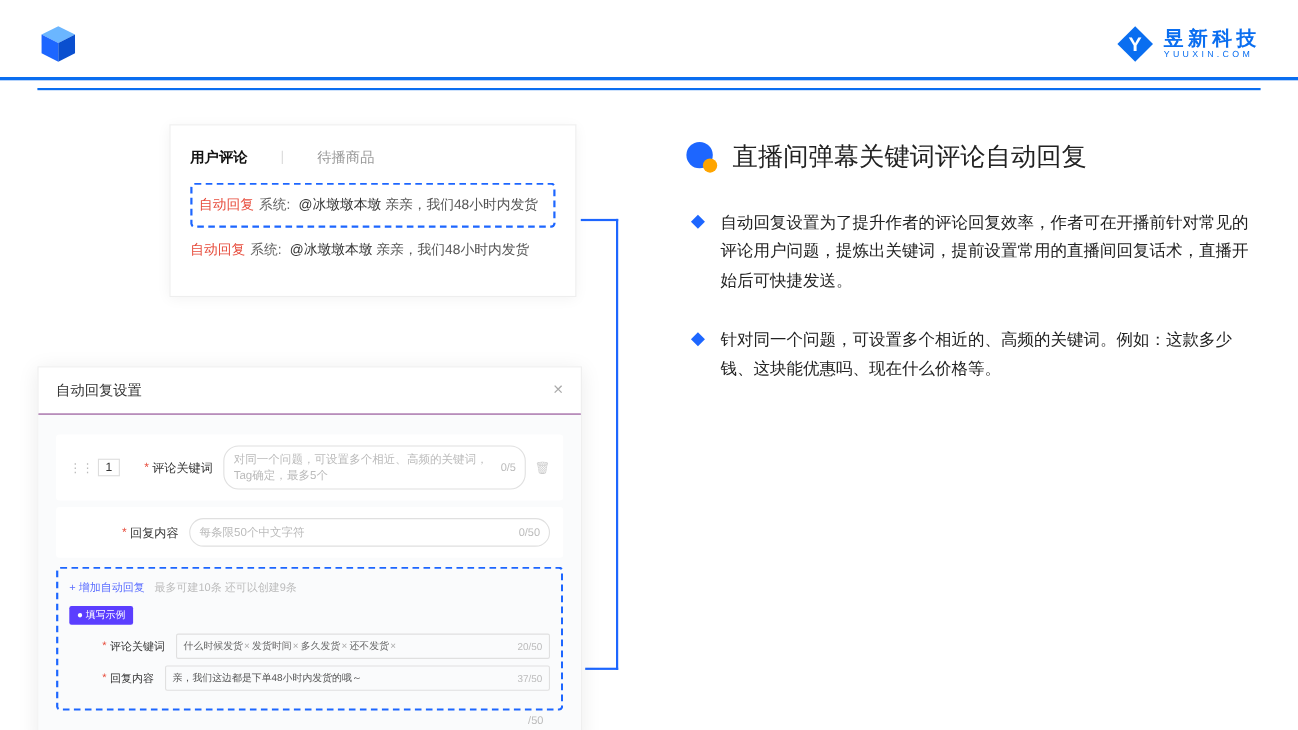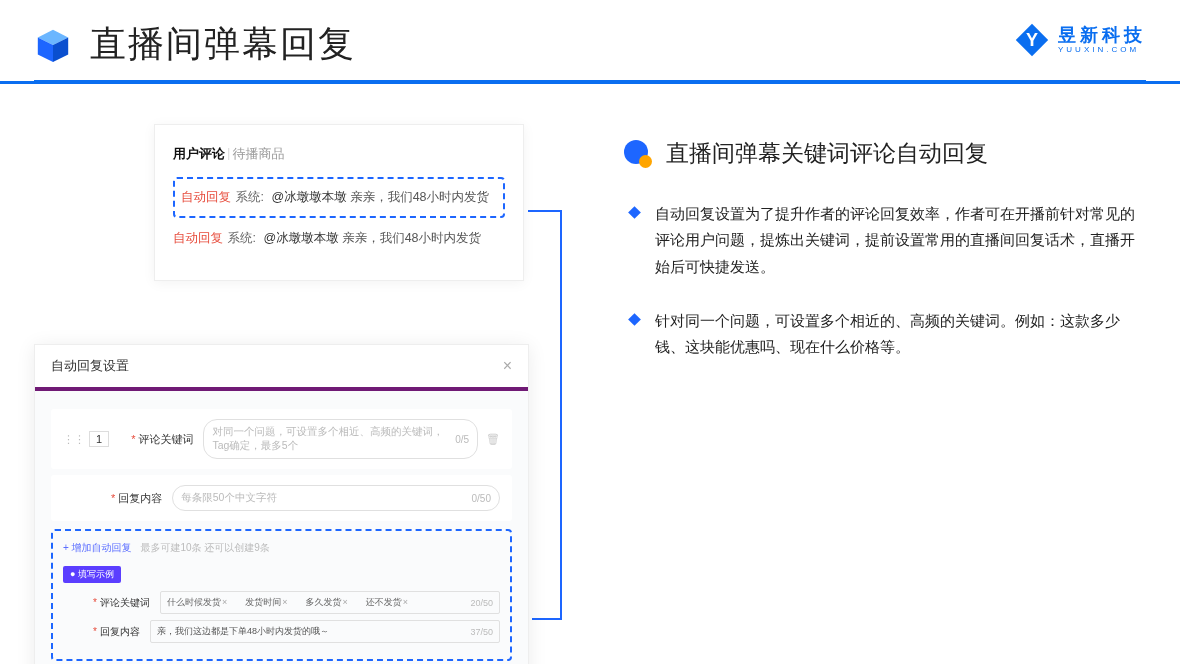--- a/index.html
+++ b/index.html
@@ -13,53 +13,53 @@
 .brand-text{display:flex;flex-direction:column;line-height:1}
 .brand-cn{color:#0a6ef0;font-size:18px;font-weight:700;letter-spacing:4px}
 .brand-en{color:#0a6ef0;font-size:8px;letter-spacing:3px;margin-top:2px}
 .header-line{position:absolute;left:34px;right:34px;top:80px;height:2px;background:#0a6ef0}
 
 .content{display:flex;padding:40px 34px 0 34px}
 .left{width:510px;position:relative}
 .right{flex:1;padding-left:80px}
 
 .panel1{position:absolute;left:120px;top:0;width:370px;background:#fff;border:1px solid #eee;box-shadow:0 2px 12px rgba(0,0,0,.05);padding:20px 18px;z-index:2}
-.tabs{display:flex;gap:2px;margin-bottom:14px;font-size:13px}
+.tabs{display:flex;gap:30px;margin-bottom:14px;font-size:13px}
 .tab-active{font-weight:700;color:#111}
 .tab-inactive{color:#999}
 .tab-sep{color:#ddd}
 .highlight-box{border:2px dashed #1d66ff;border-radius:4px;padding:8px 6px;margin-bottom:10px;position:relative}
 .cmt{font-size:12.5px;line-height:1.7;color:#555;margin-bottom:10px}
 .cmt .auto{color:#e74c3c;margin-right:1px}
 .cmt .sys{color:#666;margin-right:4px}
 .cmt .at{color:#333}
 
 .panel2{position:absolute;left:0;top:220px;width:495px;background:#fff;border:1px solid #eee;box-shadow:0 2px 18px rgba(0,0,0,.08);z-index:3}
-.p2-header{display:flex;justify-content:space-between;padding:12px 16px;border-bottom:4px solid #701a75;font-size:13px;color:#333}
+.p2-header{display:flex;justify-content:space-between;padding:12px 16px;border-bottom:1px solid #701a75;font-size:13px;color:#333}
 .close{color:#aaa;cursor:pointer;font-size:16px}
 .p2-body{padding:18px 16px 14px 16px;background:#fafbfc}
 .form-group{background:#fff;border-radius:3px;padding:10px 12px;margin-bottom:6px;display:flex;align-items:center;font-size:11px}
 .idx-wrap{display:flex;align-items:center;margin-right:18px;color:#bbb}
 .idx{border:1px solid #ddd;padding:1px 6px;margin:0 4px;color:#333;font-size:11px}
 .req{color:#e74c3c;margin-right:3px}
 .lbl{color:#333;margin-right:10px;white-space:nowrap}
 .fake-input{flex:1;border:1px solid #e0e0e0;border-radius:14px;padding:5px 8px;color:#bbb;font-size:10.5px;display:flex;justify-content:space-between;align-items:center}
 .fake-input .count{color:#bbb;font-size:10px}
 .form-group2{background:#fff;border-radius:3px;padding:10px 12px 10px 60px;margin-bottom:6px;display:flex;align-items:center;font-size:11px}
 .trash{color:#ccc;margin-left:8px}
 
 .dashed-box{border:2px dashed #1d66ff;border-radius:4px;margin-top:8px;padding:10px 10px}
 .add-line{font-size:10px;margin-bottom:8px}
 .add-link{color:#5b6eff}
 .add-hint{color:#bbb;margin-left:6px}
 .example-badge{display:inline-block;background:#5b3eff;color:#fff;font-size:9px;padding:2px 7px;border-radius:2px;margin-bottom:8px}
 .ex-row{display:flex;align-items:center;font-size:10px;margin-bottom:6px;padding-left:30px}
 .ex-row .lbl{font-size:10px}
 .ex-input{flex:1;border:1px solid #e0e0e0;border-radius:2px;padding:4px 6px;color:#555;font-size:9px;display:flex;align-items:center;justify-content:space-between}
-.tags{display:flex;gap:18px;flex-wrap:wrap}
+.tags{display:flex;gap:2px;flex-wrap:wrap}
 .tag{color:#666;font-size:9px}
 .tag::after{content:"×";color:#aaa;margin-left:1px}
 .ex-count{color:#bbb;font-size:9px}
 .count-tail{color:#bbb;font-size:10px;text-align:right;padding:4px 18px 0 0}
 
 .connector{position:absolute;z-index:1}
 .conn-h{top:86px;left:494px;width:34px;height:2px;border-top:2px solid #1d66ff}
 .conn-v{top:86px;left:526px;width:2px;height:410px;border-left:2px solid #1d66ff}
 .conn-h2{top:494px;left:498px;width:30px;height:2px;border-top:2px solid #1d66ff}
 
@@ -76,21 +76,20 @@
 <body>
 
 <div class="header">
   <div class="cube-icon">
     <svg viewBox="0 0 40 40">
         <polygon points="20,4 36,12 20,20 4,12" fill="#6bb6ff"></polygon>
         <polygon points="4,12 20,20 20,38 4,30" fill="#1d66ff"></polygon>
         <polygon points="36,12 20,20 20,38 36,30" fill="#0a4fcf"></polygon>
       </svg>
   </div>
-  <div class="title">直播间弹幕回复</div>
 </div>
 <div class="header-line"></div>
 
 <div class="brand">
   <div class="brand-icon">
     <svg viewBox="0 0 40 40">
         <polygon points="20,2 38,20 20,38 2,20" fill="#0a6ef0"></polygon>
         <text x="20" y="27" text-anchor="middle" fill="#fff" font-size="20" font-weight="bold">Y</text>
       </svg>
   </div>

